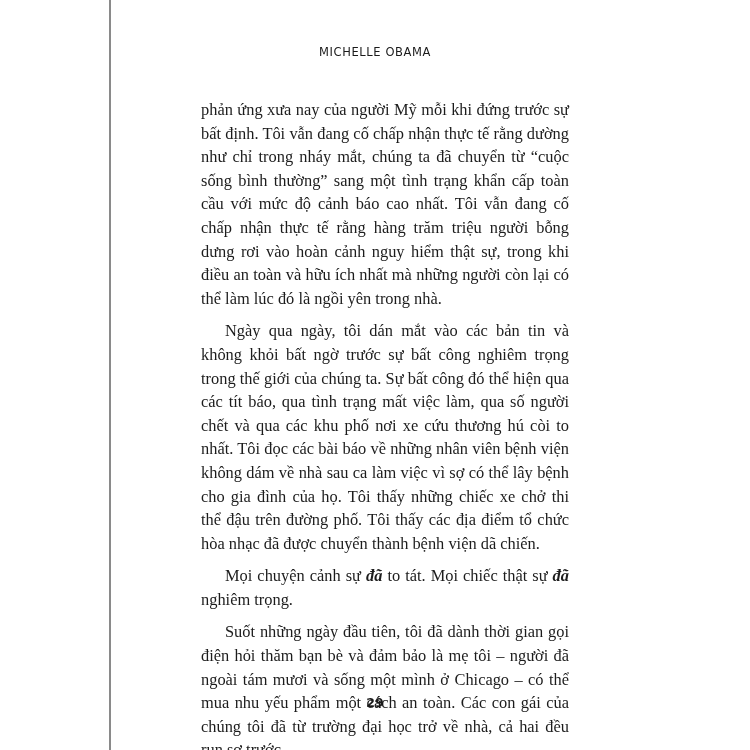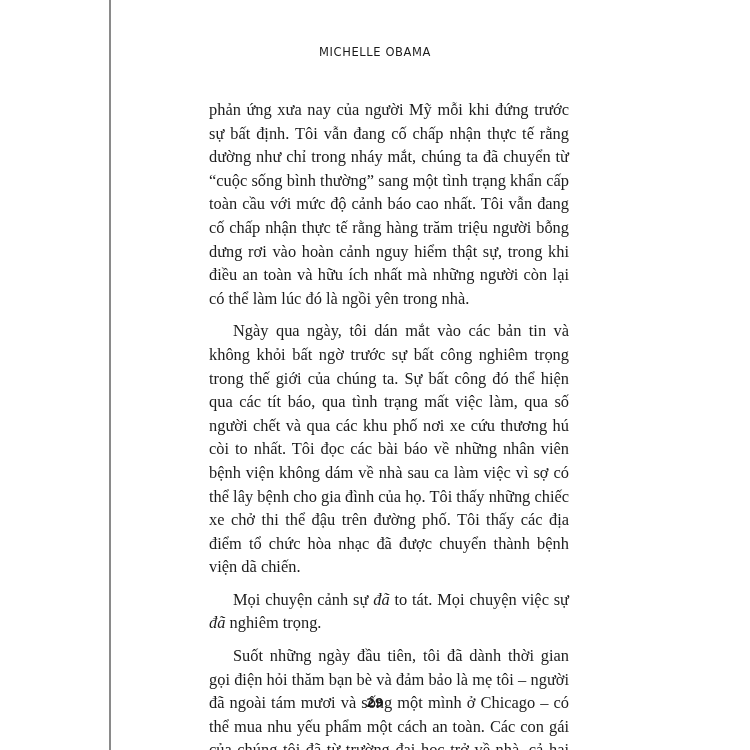--- a/index.html
+++ b/index.html
@@ -40,27 +40,28 @@
       left: 197px;
       top: 98px;
       width: 372px;
       font-family: "Liberation Serif", serif;
       font-size: 16.4px;
       line-height: 23.6px;
       color: #1c1c1c;
       text-align: justify;
     }
     .body-text p {
-      margin: 0 0 9px 12px;
+      margin: 0 0 9px 4px;
     }
     .body-text p.indent {
       text-indent: 24px;
     }
     .body-text em {
       font-style: italic;
+      font-weight: bold;
     }
     .folio {
       position: absolute;
       top: 695px;
       left: 0;
       width: 750px;
       text-align: center;
       font-family: "DejaVu Sans", sans-serif;
       font-size: 12.5px;
       font-weight: bold;
@@ -71,18 +72,18 @@
 <body>
 
 <div class="page">
   <div class="spine-line"></div>
 
   <div class="running-head">MICHELLE OBAMA</div>
 
   <div class="body-text">
     <p>phản ứng xưa nay của người Mỹ mỗi khi đứng trước sự bất định. Tôi vẫn đang cố chấp nhận thực tế rằng dường như chỉ trong nháy mắt, chúng ta đã chuyển từ “cuộc sống bình thường” sang một tình trạng khẩn cấp toàn cầu với mức độ cảnh báo cao nhất. Tôi vẫn đang cố chấp nhận thực tế rằng hàng trăm triệu người bỗng dưng rơi vào hoàn cảnh nguy hiểm thật sự, trong khi điều an toàn và hữu ích nhất mà những người còn lại có thể làm lúc đó là ngồi yên trong nhà.</p>
     <p class="indent">Ngày qua ngày, tôi dán mắt vào các bản tin và không khỏi bất ngờ trước sự bất công nghiêm trọng trong thế giới của chúng ta. Sự bất công đó thể hiện qua các tít báo, qua tình trạng mất việc làm, qua số người chết và qua các khu phố nơi xe cứu thương hú còi to nhất. Tôi đọc các bài báo về những nhân viên bệnh viện không dám về nhà sau ca làm việc vì sợ có thể lây bệnh cho gia đình của họ. Tôi thấy những chiếc xe chở thi thể đậu trên đường phố. Tôi thấy các địa điểm tổ chức hòa nhạc đã được chuyển thành bệnh viện dã chiến.</p>
-    <p class="indent"><span>Mọi chuyện cảnh sự </span><em>đã</em><span> to tát. Mọi chuyện việc sự </span><em>đã</em><span> nghiêm trọng.</span></p>
+    <p class="indent"><span>Mọi chuyện cảnh sự </span><em>đã</em><span> to tát. Mọi chiếc thật sự </span><em>đã</em><span> nghiêm trọng.</span></p>
     <p class="indent">Suốt những ngày đầu tiên, tôi đã dành thời gian gọi điện hỏi thăm bạn bè và đảm bảo là mẹ tôi – người đã ngoài tám mươi và sống một mình ở Chicago – có thể mua nhu yếu phẩm một cách an toàn. Các con gái của chúng tôi đã từ trường đại học trở về nhà, cả hai đều run sợ trước</p>
   </div>
 
   <div class="folio">29</div>
 </div>
 
 </body></html>

